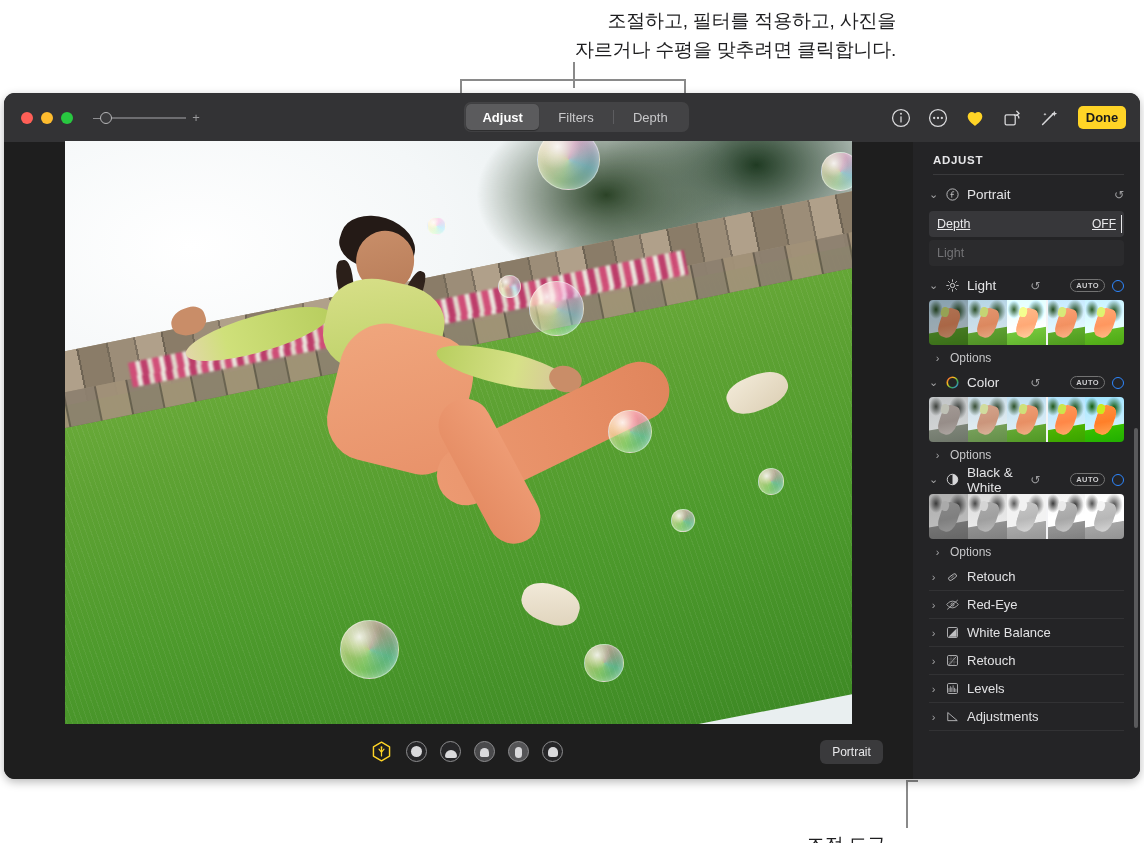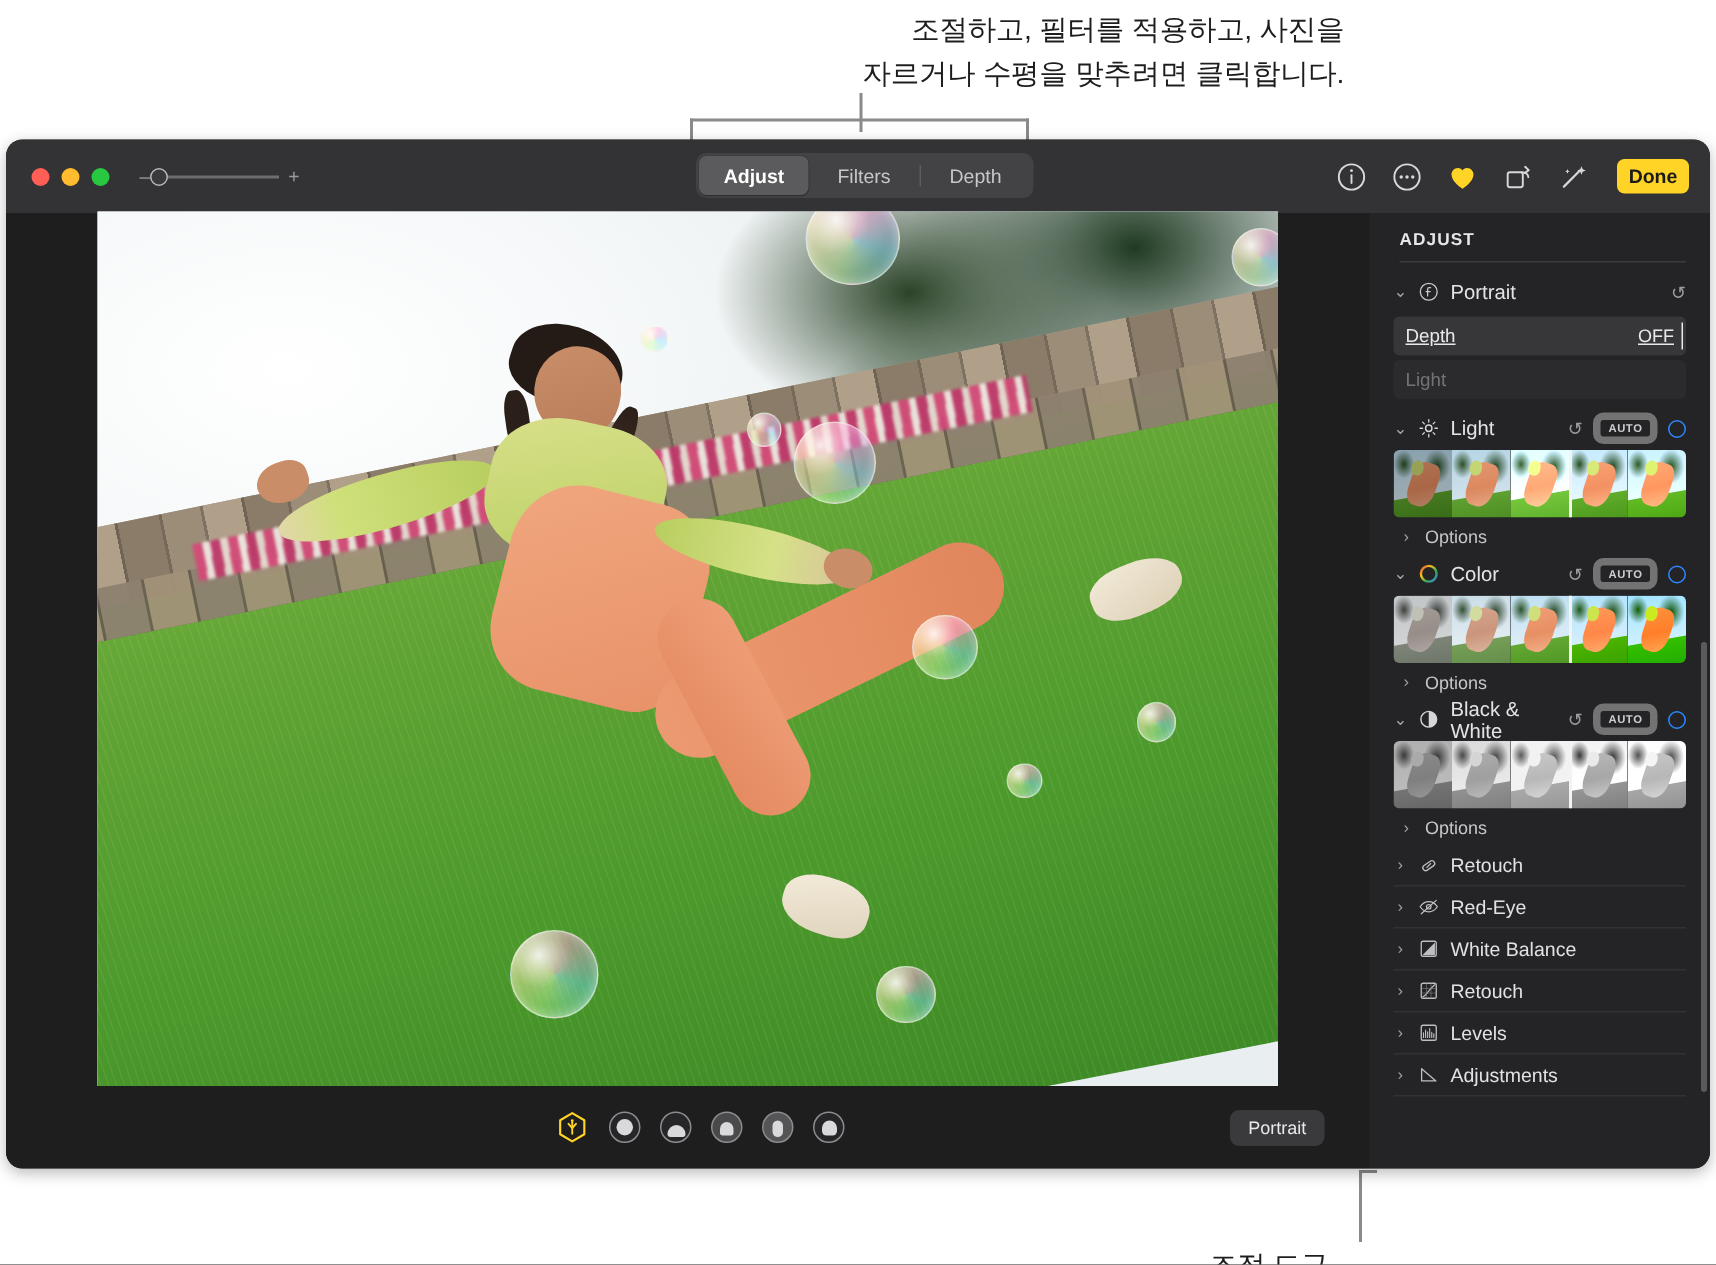--- a/index.html
+++ b/index.html
@@ -314,23 +314,23 @@
   .sec-head {
     display:flex; align-items:center; height:27px; gap:7px;
     color:#e4e4e6; font-size:13.5px;
   }
   .chev { width:9px; color:#a4a4a6; font-size:11px; flex:0 0 9px; text-align:center; }
   .sec-icon { width:15px; height:15px; flex:0 0 15px; }
   .sec-name { flex:1; }
   .sec-right { display:flex; align-items:center; gap:7px; }
   .reset-arrow { color:#9d9d9f; font-size:12px; }
   .auto-badge {
-    border:5px solid #737373; border-radius:7px;
+    border:1px solid #737373; border-radius:7px;
     color:#cfcfd1; font-size:7.5px; font-weight:700;
-    padding:1px 5px; letter-spacing:0.4px;
+    padding:1px 5px; letter-spacing:0.4px;margin-left:23px;
   }
   .blue-ring {
     width:12px; height:12px; border-radius:50%;
     border:1.6px solid #2d87ff;
   }
 
   .depth-row {
     position:relative; height:26px; border-radius:4px;
     background:#37373a; margin:3px 0 3px 0;
     display:flex; align-items:center; padding:0 8px;

